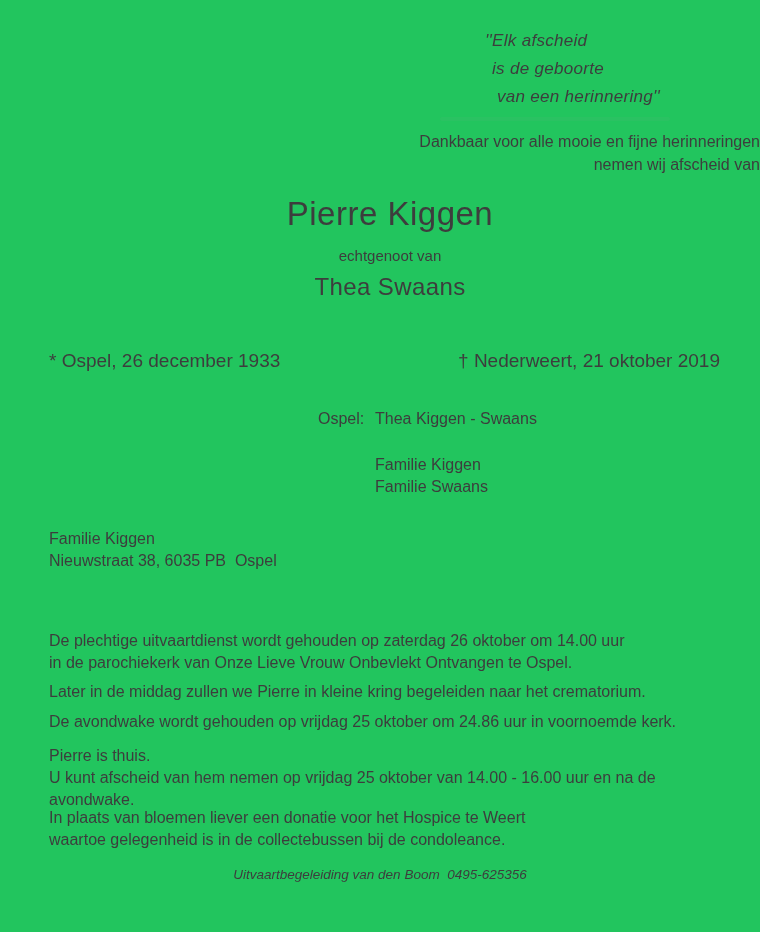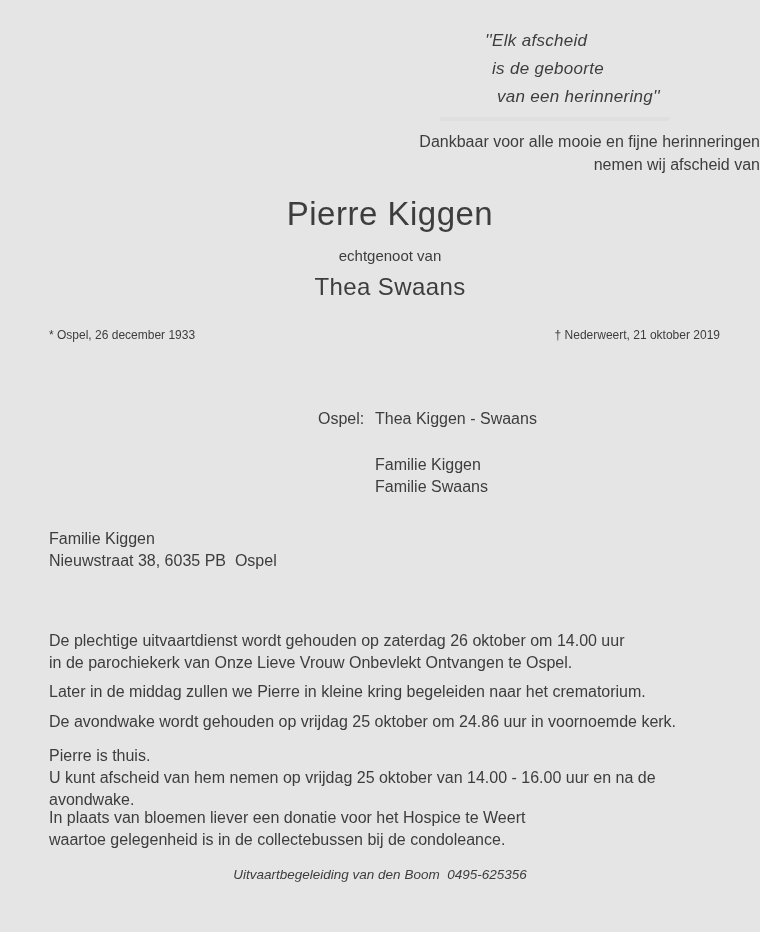--- a/index.html
+++ b/index.html
@@ -5,21 +5,21 @@
   * { margin: 0; padding: 0; box-sizing: border-box; }
   html, body { background: #ffffff; }
   body {
     font-family: "Liberation Sans", sans-serif;
     color: #3d3d3d;
   }
   .card {
     position: relative;
     width: 760px;
     height: 932px;
-    background: #e5e5e5;
+    background: #22c55e;
     overflow: hidden;
   }
   .pre { white-space: pre-wrap; }
 
   
   .scan-artifact {
     position: absolute;
     left: 440px; top: 117px;
     width: 230px; height: 4px;
     background: #9a9a9a;
@@ -68,25 +68,25 @@
   .spouse-name {
     margin-top: 7px;
     font-size: 24px;
     font-weight: 400;
     letter-spacing: 0.4px;
     line-height: 28px;
   }
 
   .dates-row {
     position: absolute;
-    left: 49px; top: 328px;
+    left: 49px; top: 350px;
     width: 671px;
     display: flex;
     justify-content: space-between;
-    font-size: 12px;
+    font-size: 19px;
   }
 
   .survivors {
     position: absolute;
     left: 318px; top: 408px;
     font-size: 16px;
     line-height: 22px;
   }
   .survivors .row { display: flex; }
   .survivors .place-label { width: 57px; }

